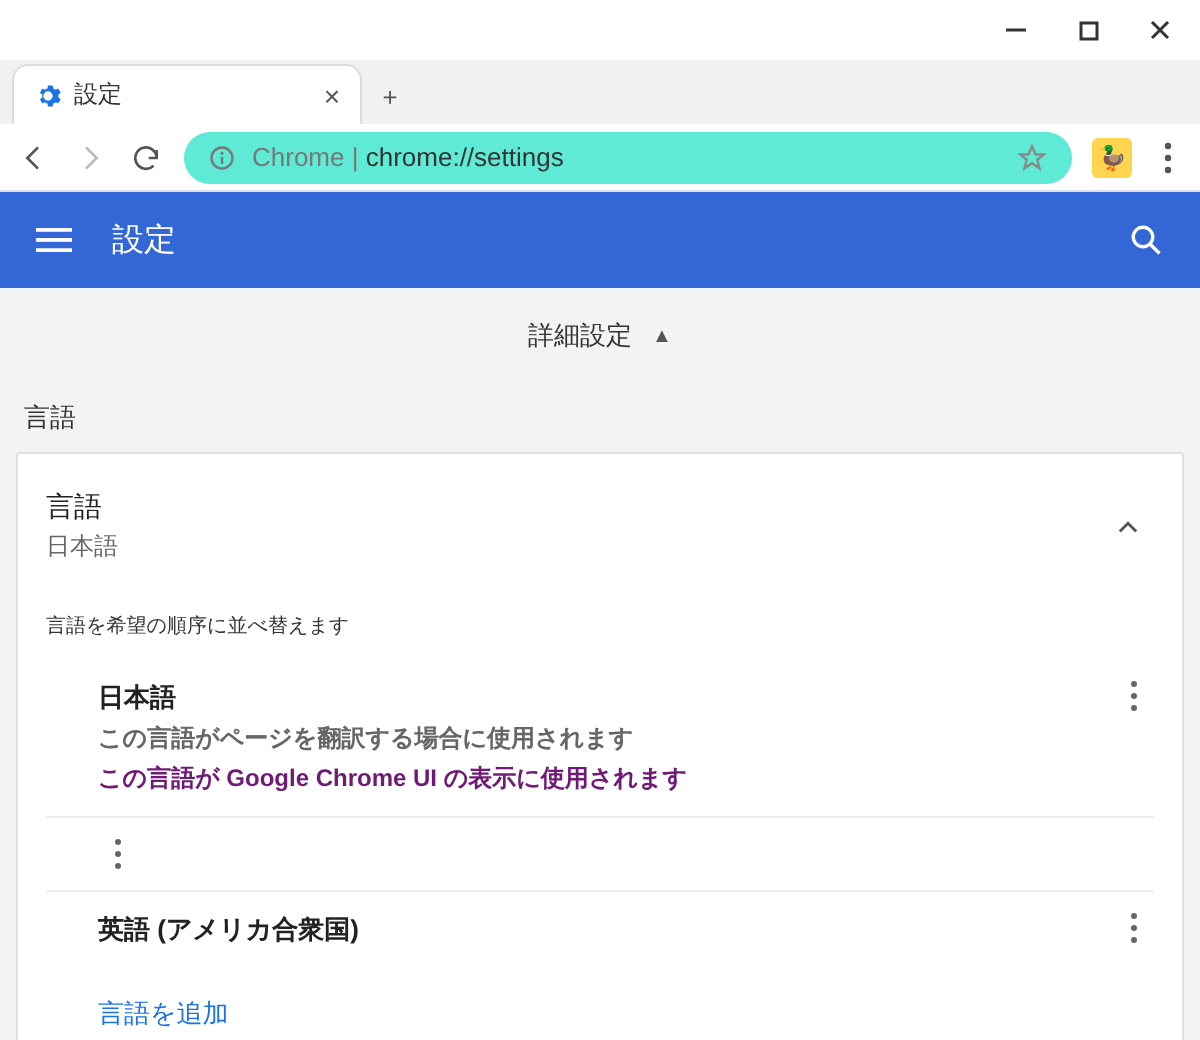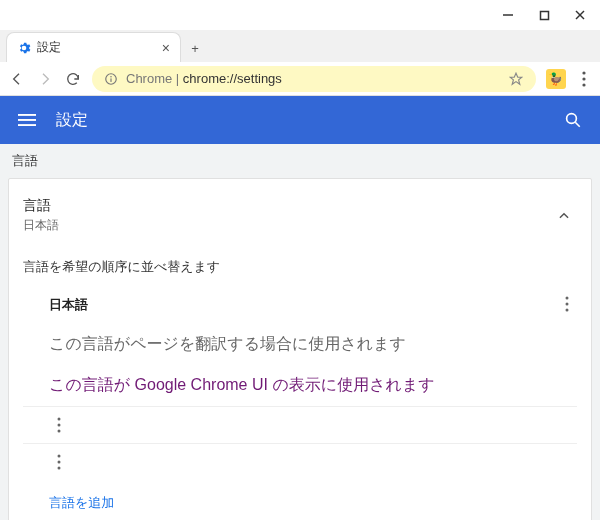--- a/index.html
+++ b/index.html
@@ -8,44 +8,44 @@
   .win-btn { width: 36px; height: 28px; display: flex; align-items: center; justify-content: center; color: #333; }
   .tab-strip { height: 32px; background: #f1f1f1; display: flex; align-items: flex-end; padding-left: 6px; }
   .tab { background: #fff; height: 30px; display: flex; align-items: center; padding: 0 10px; border-radius: 8px 8px 0 0; min-width: 175px; font-size: 12px; color: #333; gap: 6px; border: 1px solid #ddd; border-bottom: none; }
   .tab .favicon { width: 14px; height: 14px; display:flex; align-items:center; justify-content:center; }
   .tab .title { flex: 1; }
   .tab .close { font-size: 14px; color: #555; }
   .new-tab { width: 28px; height: 28px; display: flex; align-items:center; justify-content:center; color: #555; }
   .addr-bar { height: 34px; background: #fff; border-bottom: 1px solid #e0e0e0; display: flex; align-items: center; padding: 0 8px; gap: 10px; color: #555; }
   .nav-btn { width: 18px; height: 18px; display:flex; align-items:center; justify-content:center; }
   .nav-btn.disabled { color: #bbb; }
-  .omnibox { flex: 1; height: 26px; border-radius: 13px; background: #fef9c3; display: flex; align-items: center; padding: 0 12px; font-size: 13px; color: #333; gap: 8px; }
+  .omnibox { flex: 1; height: 26px; border-radius: 13px; background: #5eead4; display: flex; align-items: center; padding: 0 12px; font-size: 13px; color: #333; gap: 8px; }
   .omni-star { width: 16px; color: #888; display:flex; align-items:center; justify-content:center;}
   .ext-icon { width: 20px; height: 20px; background: #ffd54f; border-radius: 3px; display:flex; align-items:center; justify-content:center; font-size:12px;}
   .more { width: 16px; display:flex; align-items:center; justify-content:center; }
   .blue-header { height: 48px; background: #3367d6; color: #fff; display: flex; align-items: center; padding: 0 16px; font-size: 16px; }
   .menu-icon { width: 22px; height: 22px; margin-right: 18px; display:flex; align-items:center; justify-content:center; }
   .search-icon { margin-left: auto; width: 22px; height: 22px; display:flex; align-items:center; justify-content:center; }
   .content-bg { background: #f1f3f4; padding: 0 8px 8px; height: calc(520px - 30px - 32px - 34px - 48px); overflow: auto; }
   .adv-row { height: 48px; display: flex; align-items: center; justify-content: center; gap: 10px; font-size: 13px; color: #333; }
   .adv-caret { font-size: 10px; color: #555; }
   .section-title { font-size: 13px; color: #333; margin: 8px 4px 8px 4px; }
   .card { background: #fff; border: 1px solid #e0e0e0; border-radius: 2px; padding: 10px 14px; }
   .lang-header-row { display: flex; align-items: center; padding: 8px 0 10px; }
   .lang-header-texts { flex:1; }
   .lang-title { font-size: 14px; color: #222; }
   .lang-sub { font-size: 12px; color: #666; margin-top: 2px; }
   .expand-btn { width: 26px; height: 26px; display:flex; align-items:center; justify-content:center; color: #555; }
-  .reorder-text { font-size: 13px; color: #333; margin: 14px 0 10px; }
+  .reorder-text { font-size: 10px; color: #333; margin: 14px 0 10px; }
   .lang-list { }
   .lang-item { padding: 10px 0 10px 26px; display: flex; align-items: flex-start; border-bottom: 1px solid #eee; }
   .lang-item:last-child { border-bottom: none; }
   .lang-item .left { flex:1; }
   .lang-name { font-size: 13px; color: #222; font-weight: bold; }
-  .lang-line { font-size: 16px; color: #666; margin-top: 20px; }
+  .lang-line { font-size: 12px; color: #666; margin-top: 3px; font-weight: bold; }
   .lang-line.green { color: #701a75; }
   .lang-menu { width: 20px; color: #666; display:flex; align-items:center; justify-content:center; font-size: 16px; }
   .add-lang { color: #1a73e8; font-size: 13px; margin: 14px 0 4px 26px; display: inline-block; }
   .url-prefix { color: #777; }
   .url-path { color: #333; }
   svg { display: block; }
 </style>
 </head>
 <body>
 
@@ -139,20 +139,24 @@
   <span class="search-icon">
     <svg width="18" height="18" viewBox="0 0 24 24" fill="none" stroke="#fff" stroke-width="2.2">
         <circle cx="10" cy="10" r="6.5"></circle>
         <line x1="15" y1="15" x2="21" y2="21"></line>
       </svg>
   </span>
 </div>
 
 <div class="content-bg">
 
+  <div class="adv-row">
+    <span>詳細設定</span>
+    <span class="adv-caret">▲</span>
+  </div>
 
   <div class="section-title">言語</div>
 
   <div class="card">
     <div class="lang-header-row">
       <div class="lang-header-texts">
         <div class="lang-title">言語</div>
         <div class="lang-sub">日本語</div>
       </div>
       <div class="expand-btn">
@@ -185,20 +189,23 @@
         <div class="lang-menu">
           <svg width="4" height="16" viewBox="0 0 4 16" fill="#666">
               <circle cx="2" cy="2" r="1.5"></circle>
               <circle cx="2" cy="8" r="1.5"></circle>
               <circle cx="2" cy="14" r="1.5"></circle>
             </svg>
         </div>
       </div>
 
       <div class="lang-item">
+        <div class="left">
+          <div class="lang-name">英語 (アメリカ合衆国)</div>
+        </div>
         <div class="lang-menu">
           <svg width="4" height="16" viewBox="0 0 4 16" fill="#666">
               <circle cx="2" cy="2" r="1.5"></circle>
               <circle cx="2" cy="8" r="1.5"></circle>
               <circle cx="2" cy="14" r="1.5"></circle>
             </svg>
         </div>
       </div>
 
     </div>

